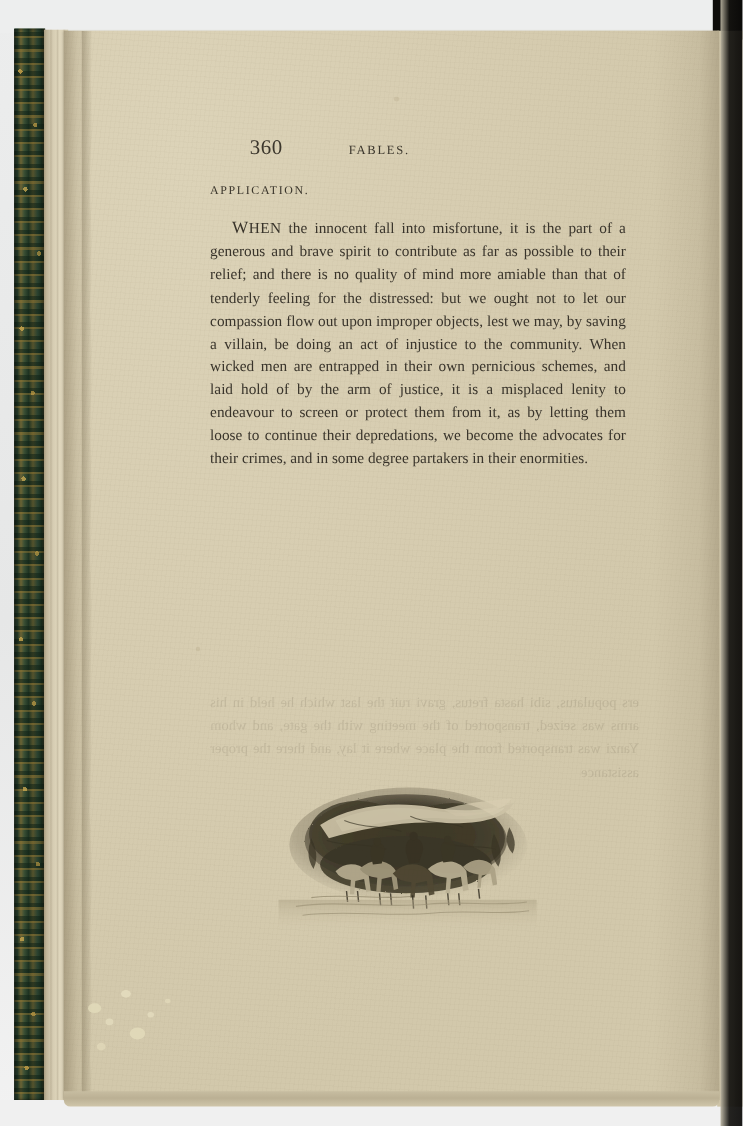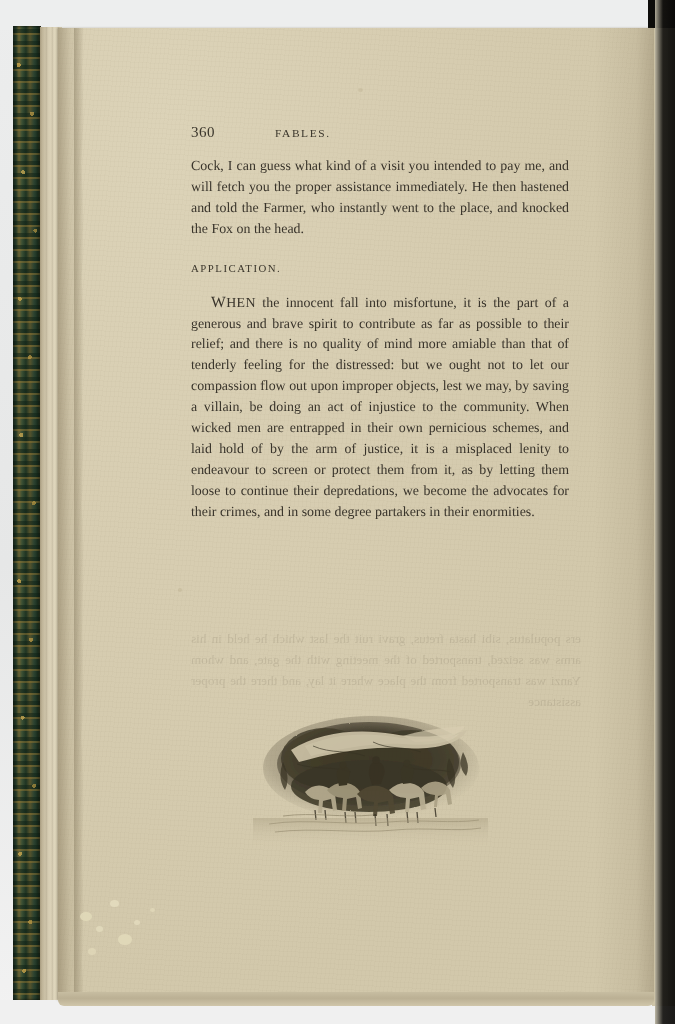--- a/index.html
+++ b/index.html
@@ -157,21 +157,21 @@
 
   
   .content {
     position:absolute; left:133px; top:96px; width:378px;
     color:#38332a;
   }
   .hdr {
     display:flex; align-items:baseline; margin-bottom:16px;
     filter:blur(.18px);
   }
-  .folio { font-size:15px; letter-spacing:.5px; color:#3b362c; }
+  .folio { font-size:19px; letter-spacing:.5px; color:#3b362c;margin-left:36px; }
   .running-head {
     margin-left:60px; font-size:11.4px; letter-spacing:1.6px;
     font-variant:small-caps; text-transform:uppercase; color:#3b362c;
   }
   p.body {
     font-size:13.9px; line-height:20.9px; text-align:justify;
     color:#39342b; filter:blur(.2px);
     text-rendering:geometricPrecision;
   }
   .app-head {
@@ -230,21 +230,20 @@
 
     <div class="showthrough">ers populatus, sibi hasta fretus, gravi ruit the last which he held in his arms was seized, transported of the meeting with the gate, and whom Yanzi was transported from the place where it lay, and there the proper assistance</div>
 
     <div class="content">
 
       <div class="hdr">
         <span class="folio">360</span>
         <span class="running-head">FABLES.</span>
       </div>
 
-      <p class="body">Cock, I can guess what kind of a visit you intended to pay me, and will fetch you the proper assistance immediately.  He then hastened and told the Farmer, who instantly went to the place, and knocked the Fox on the head.</p>
 
       <div class="app-head">APPLICATION.</div>
 
       <p class="body app-body"><span class="smallcaps-first"><span class="cap">W</span><span>HEN</span></span><span> the innocent fall into misfortune, it is the part of a generous and brave spirit to contribute as far as possible to their relief; and there is no quality of mind more amiable than that of tenderly feeling for the distressed: but we ought not to let our compassion flow out upon improper objects, lest we may, by saving a villain, be doing an act of injustice to the community. When wicked men are entrapped in their own pernicious schemes, and laid hold of by the arm of justice, it is a misplaced lenity to endeavour to screen or protect them from it, as by letting them loose to continue their depredations, we become the advocates for their crimes, and in some degree partakers in their enormities.</span></p>
 
     </div>
 
     <div class="vignette">
       <svg viewBox="0 0 235 140" xmlns="http://www.w3.org/2000/svg">
         <defs>

